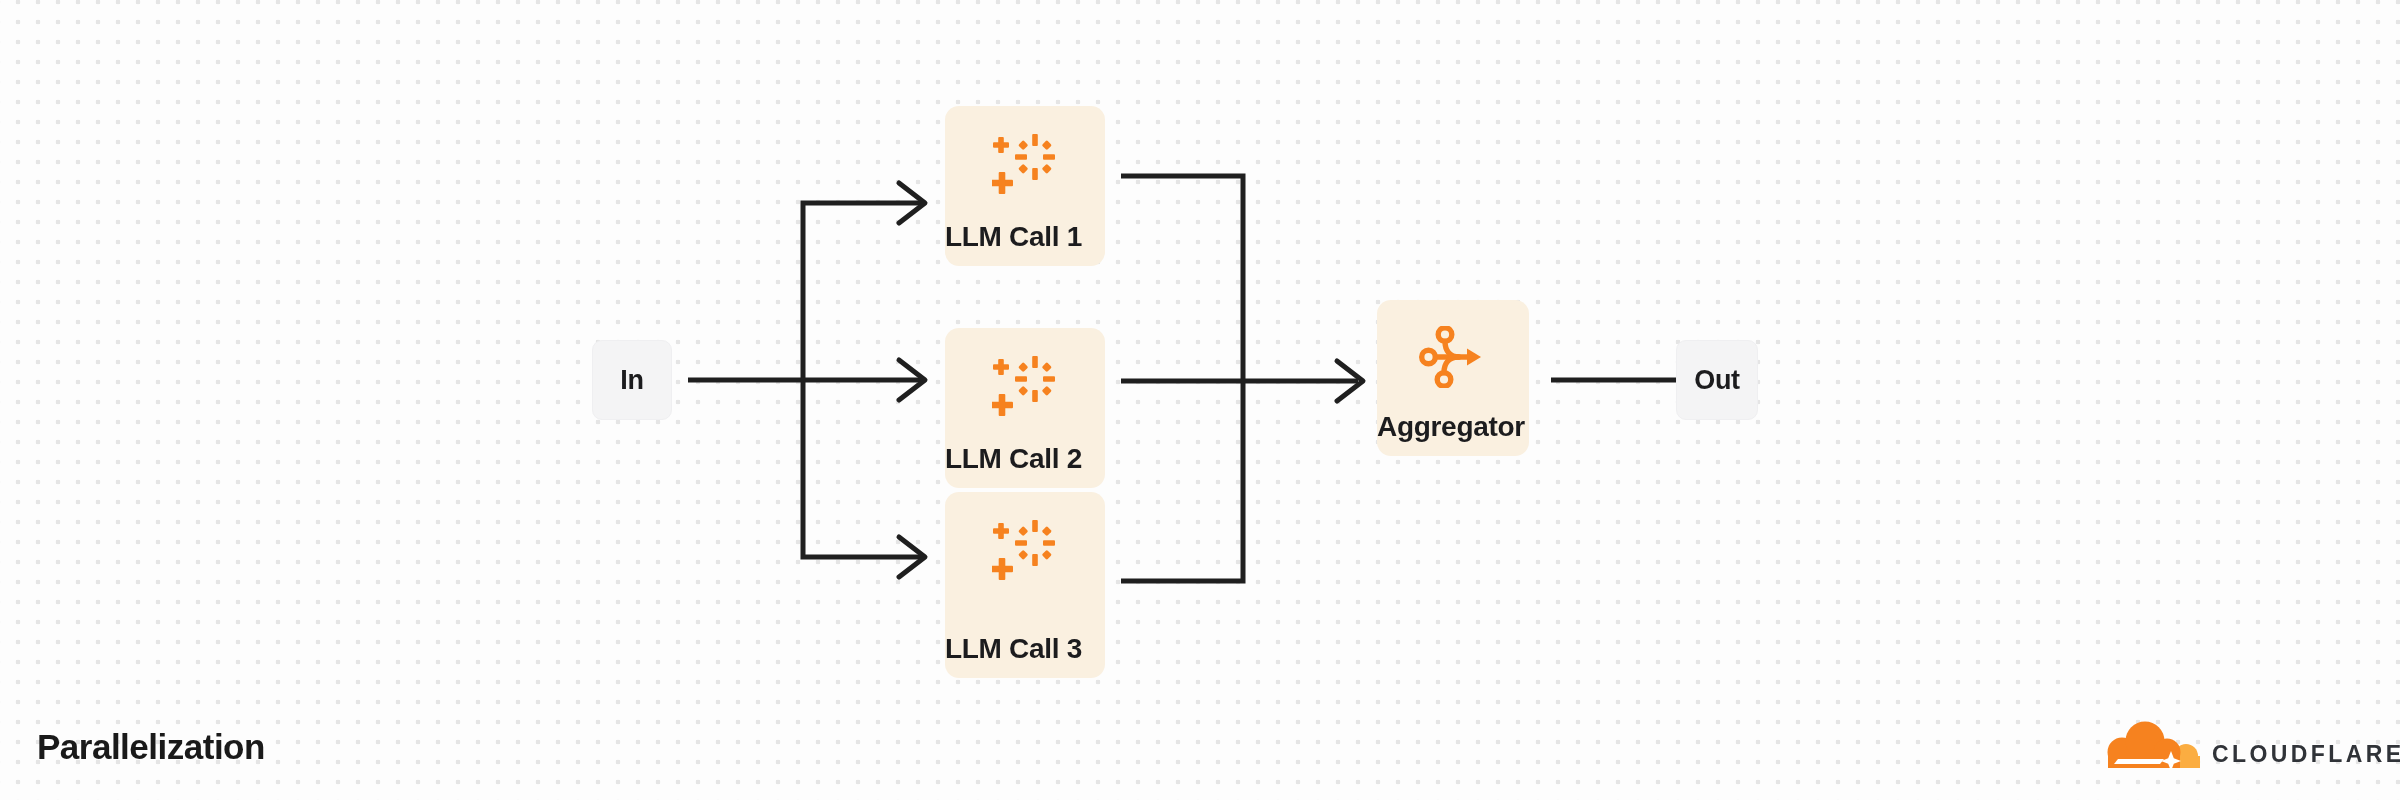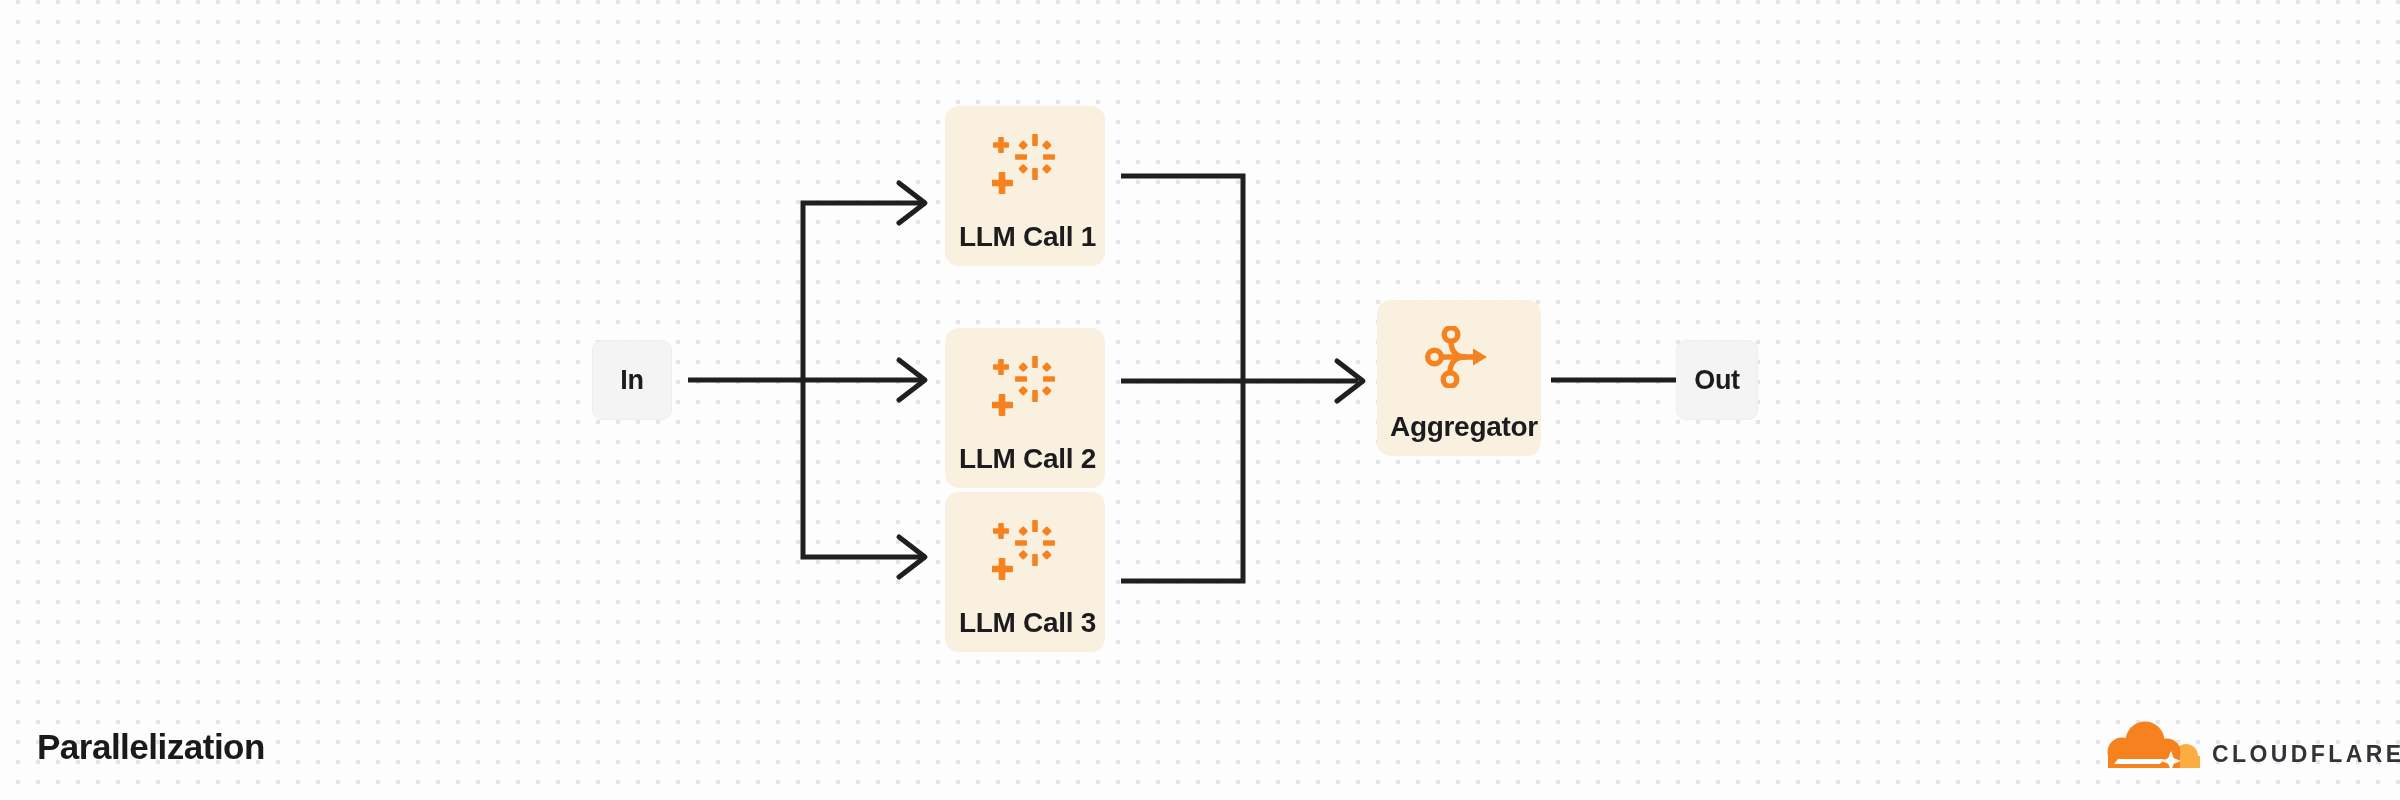--- a/index.html
+++ b/index.html
@@ -41,22 +41,21 @@
     font-size:28px;
     color:#1c1c1e;
     letter-spacing:-0.3px;
     white-space:nowrap;
   }
   .node-io .node-label{font-size:27px;}
   .llm-node .node-label, .agg-node .node-label{
     position:absolute;
     bottom:13px;
     left:0;right:8px;
-    text-align:center;
-    padding-left:13px;
+    text-align:left;
   }
   .node-icon{
     position:absolute;
     top:27px;
     left:50%;
     transform:translateX(-50%);
     line-height:0;
   }
   .diagram-title{
     position:absolute;
@@ -146,21 +145,21 @@
           <rect x="27.6" y="8.6" width="7.2" height="7.2" rx="1.4" transform="rotate(45 31.2 12.2)"></rect>
           <rect x="51.2" y="8.6" width="7.2" height="7.2" rx="1.4" transform="rotate(45 54.8 12.2)"></rect>
           <rect x="27.6" y="32.2" width="7.2" height="7.2" rx="1.4" transform="rotate(45 31.2 35.8)"></rect>
           <rect x="51.2" y="32.2" width="7.2" height="7.2" rx="1.4" transform="rotate(45 54.8 35.8)"></rect>
         </g>
       </svg>
     </span>
     <span class="node-label">LLM Call 2</span>
   </div>
 
-  <div class="node node-cream llm-node" style="left:945px;top:492px;width:160px;height:160px;">
+  <div class="node node-cream llm-node" style="left:945px;top:492px;width:160px;height:186px;">
     <span class="node-icon">
       <svg width="66" height="62" viewBox="0 0 66 62" xmlns="http://www.w3.org/2000/svg">
         <g fill="#f6821f">
           <rect x="1" y="9.2" width="16" height="5.6" rx="1"></rect>
           <rect x="6.2" y="4" width="5.6" height="16" rx="1"></rect>
           <rect x="-1" y="46.7" width="22" height="6.6" rx="1"></rect>
           <rect x="6.7" y="39" width="6.6" height="22" rx="1"></rect>
           <rect x="40.2" y="1" width="5.6" height="12" rx="1"></rect>
           <rect x="40.2" y="35" width="5.6" height="12" rx="1"></rect>
           <rect x="23" y="21.2" width="12" height="5.6" rx="1"></rect>
@@ -168,21 +167,21 @@
           <rect x="27.6" y="8.6" width="7.2" height="7.2" rx="1.4" transform="rotate(45 31.2 12.2)"></rect>
           <rect x="51.2" y="8.6" width="7.2" height="7.2" rx="1.4" transform="rotate(45 54.8 12.2)"></rect>
           <rect x="27.6" y="32.2" width="7.2" height="7.2" rx="1.4" transform="rotate(45 31.2 35.8)"></rect>
           <rect x="51.2" y="32.2" width="7.2" height="7.2" rx="1.4" transform="rotate(45 54.8 35.8)"></rect>
         </g>
       </svg>
     </span>
     <span class="node-label">LLM Call 3</span>
   </div>
 
-  <div class="node node-cream agg-node" style="left:1377px;top:300px;width:164px;height:156px;">
+  <div class="node node-cream agg-node" style="left:1377px;top:300px;width:152px;height:156px;">
     <span class="node-icon" style="top:26px;">
       <svg width="68" height="62" viewBox="0 0 68 62" xmlns="http://www.w3.org/2000/svg">
         <g stroke="#f6821f" stroke-width="5.4" fill="none" stroke-linecap="round">
           <path d="M17 31 H49"></path>
           <path d="M26 15.5 C26 24 30.5 31 40 31"></path>
           <path d="M25 46.5 C25 38 29.5 31 39 31"></path>
           <circle cx="26" cy="8.5" r="6.8"></circle>
           <circle cx="9.5" cy="31" r="6.8"></circle>
           <circle cx="25" cy="53.5" r="6.8"></circle>
         </g>

